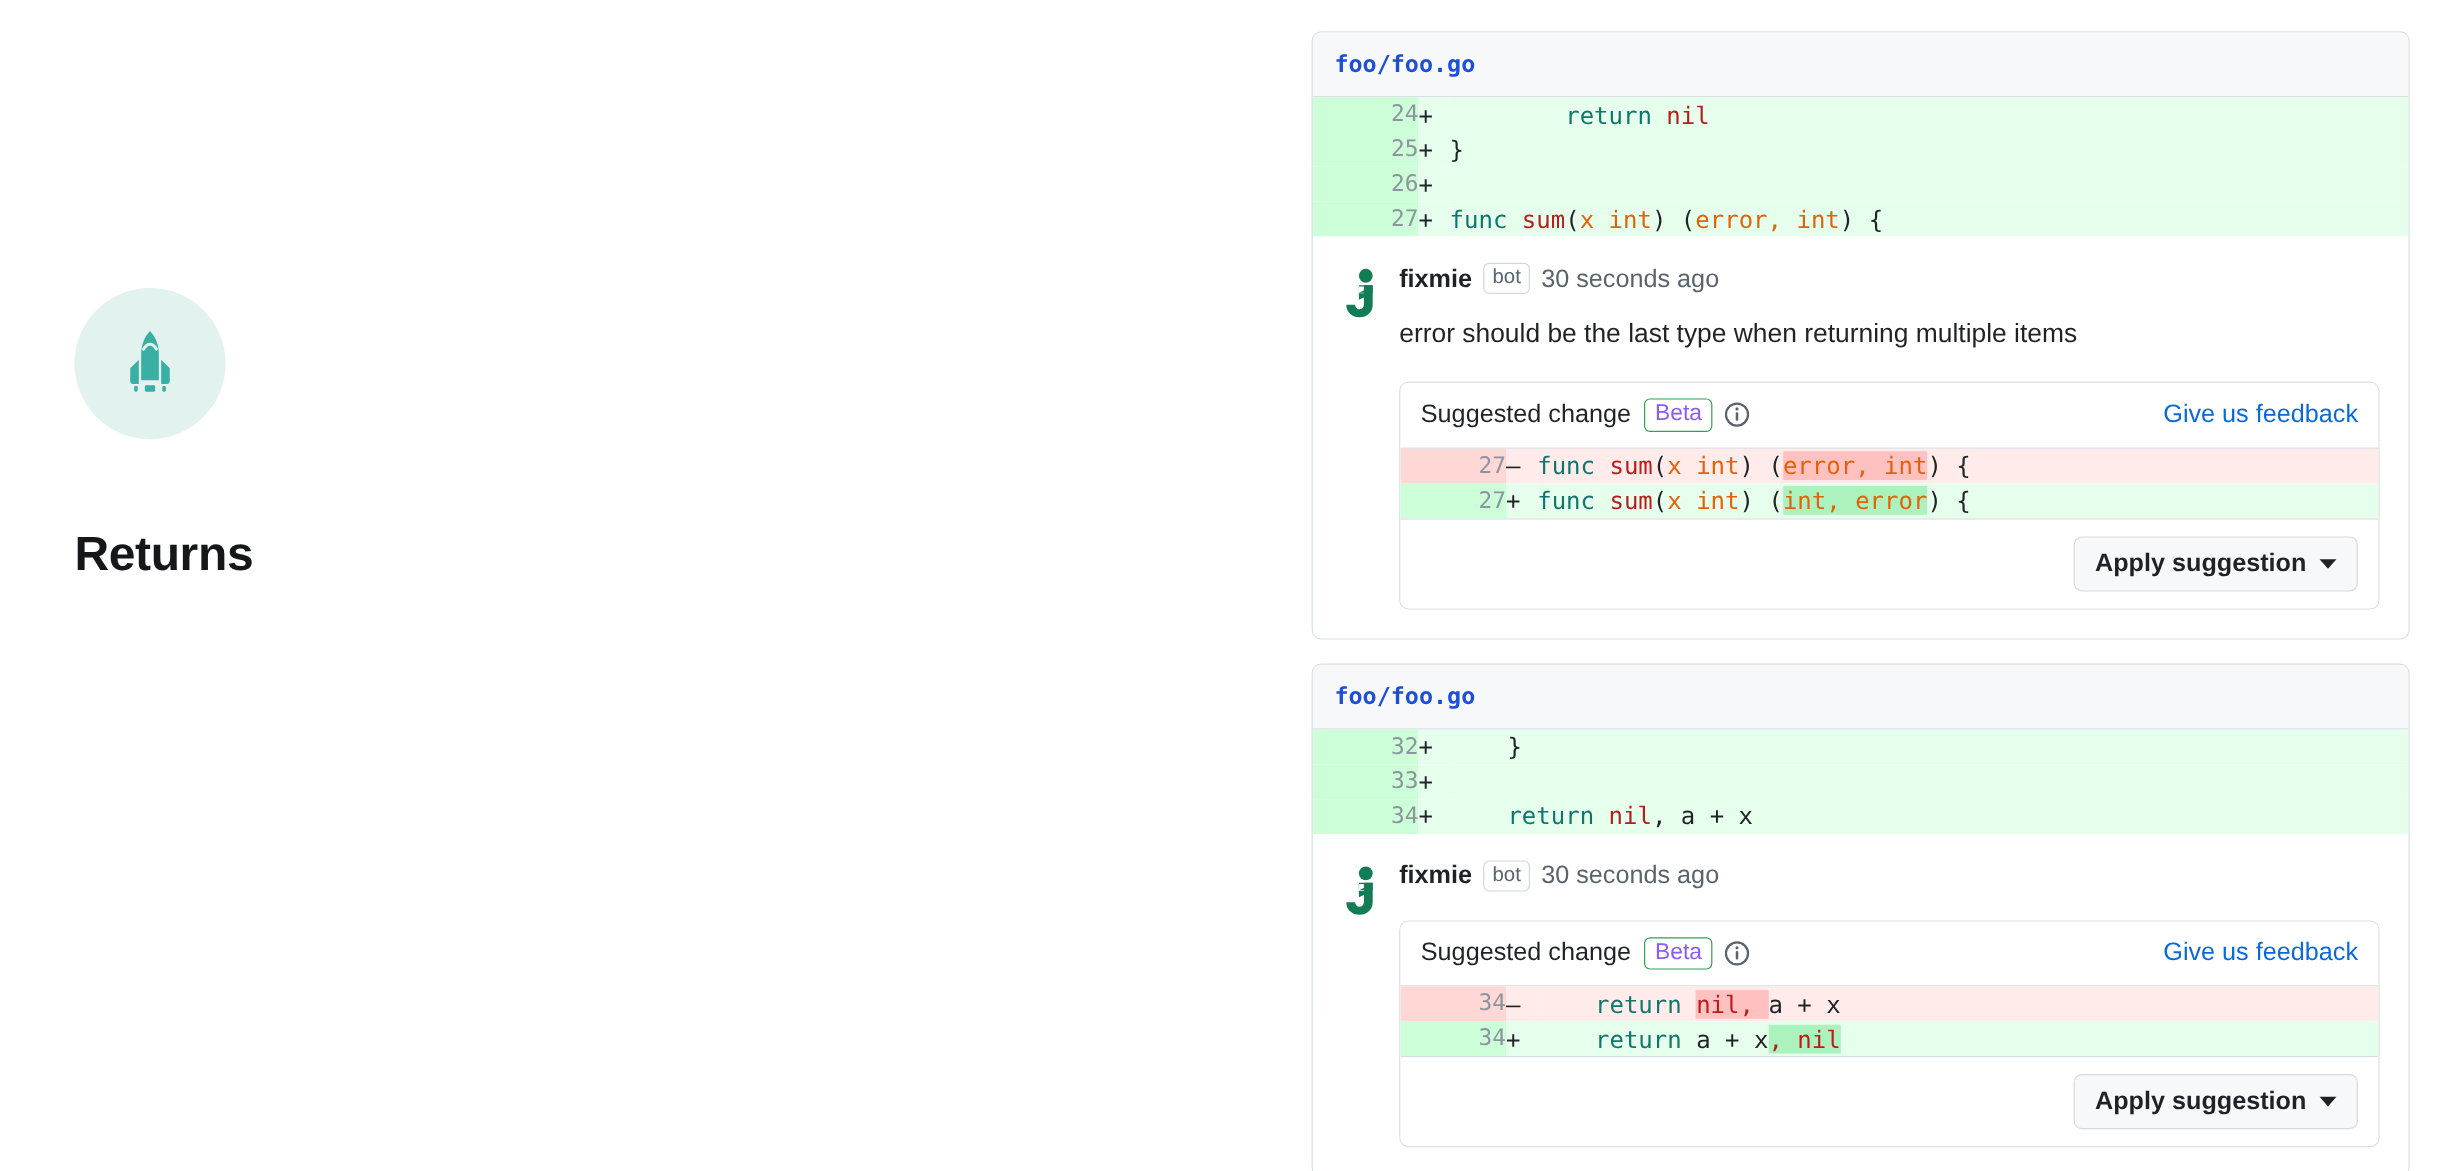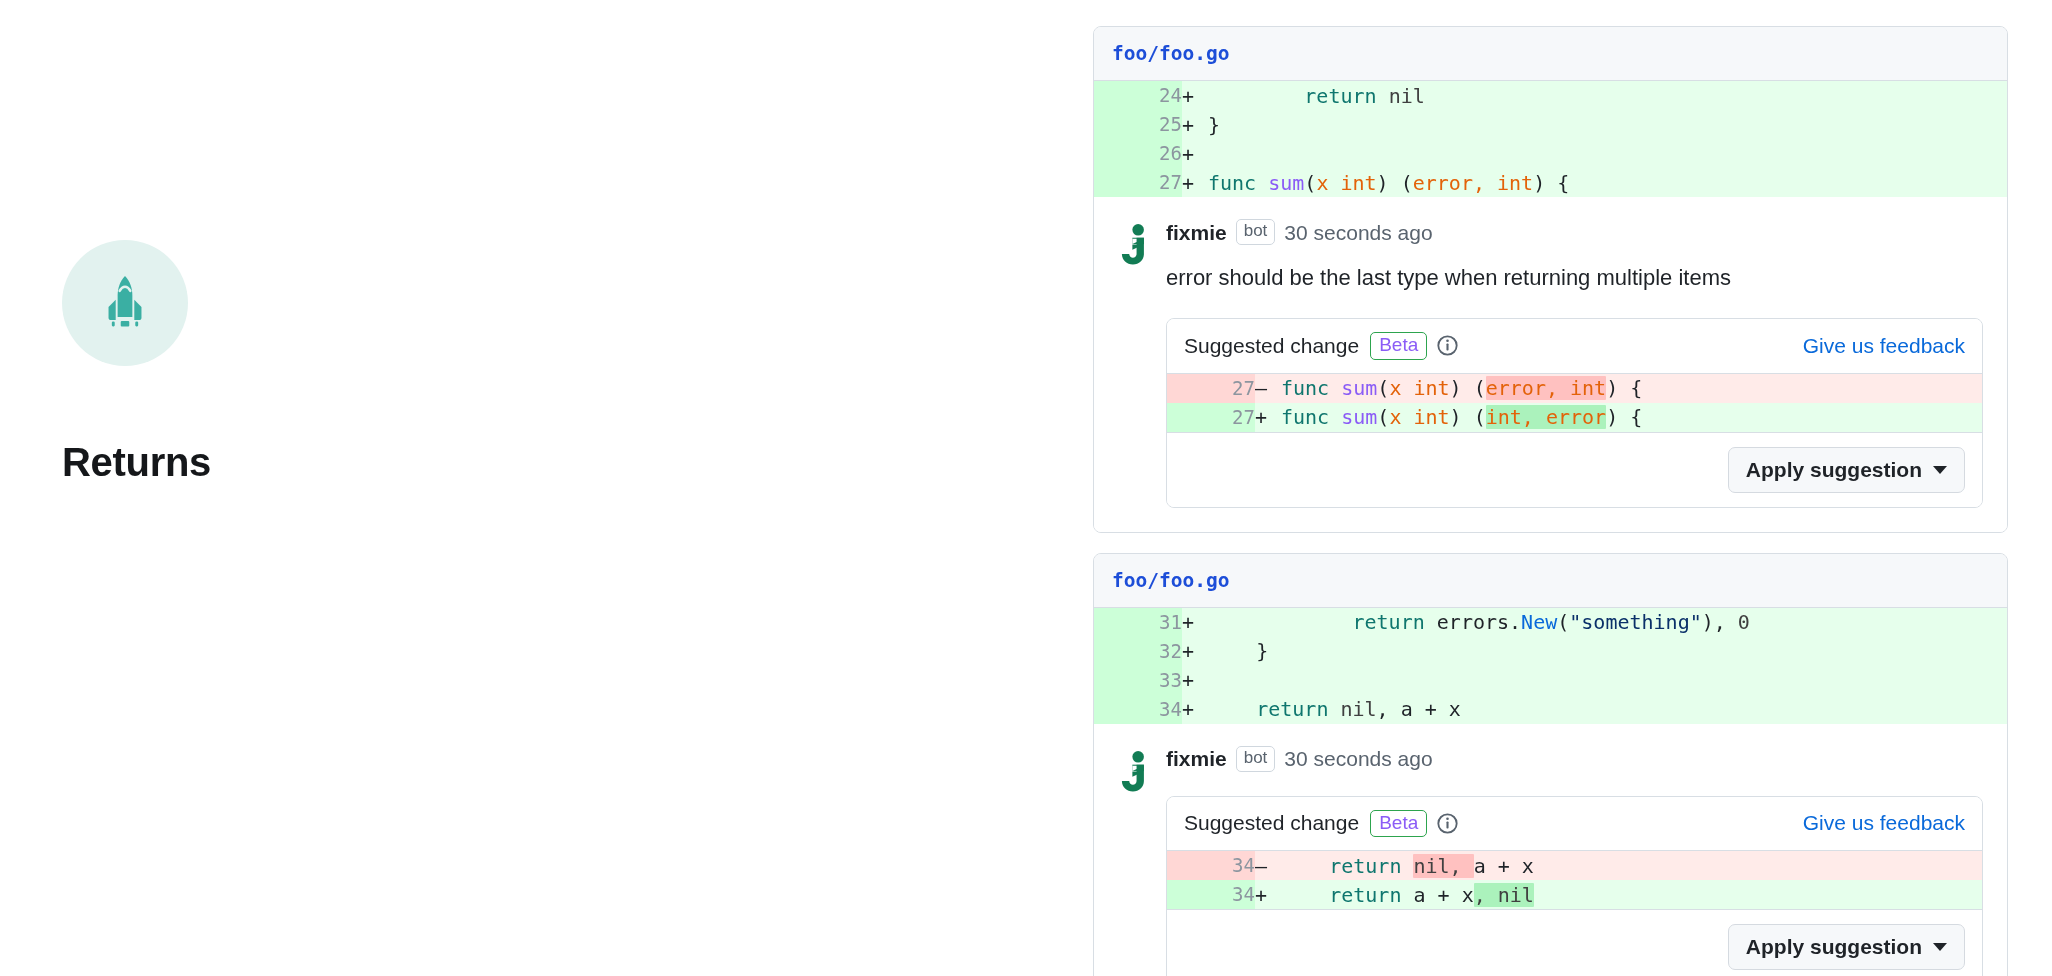--- a/index.html
+++ b/index.html
@@ -119,23 +119,23 @@
     color: #1f2328;
   }
 
   tr.add .ln { background: #ccffd8; }
   tr.add .marker, tr.add .codecell { background: #e6ffec; }
   tr.del .ln { background: #ffd7d5; }
   tr.del .marker, tr.del .codecell { background: #ffebe9; }
 
   
   .k  { color: #0f766e; }          
-  .fn { color: #8b5cf6; margin-top: 23px; }          
+  .fn { color: #b91c1c; margin-top: 23px; }          
   .ty { color: #e36209; }          
-  .cn { color: #404040; }          
+  .cn { color: #b91c1c; }          
   .id { color: #1f2328; }          
   .st { color: #0a3069; }          
   .me { color: #0969da; }          
   .hl-del { background: #ffc1c0; border-radius: 1px; }
   .hl-add { background: #abf2bc; border-radius: 1px; }
 
   
   .comment-block {
     display: flex;
     padding: 22px 0 24px 0;
@@ -358,25 +358,20 @@
       </div>
     </div>
   </div>
 
   <div class="diff-card">
     <div class="diff-file-header">foo/foo.go</div>
     <table class="diff-lines">
           <tbody>
 
     <tr class="add">
-      <td class="ln">31</td>
-      <td class="marker">+</td>
-      <td class="codecell"><span class="id">            </span><span class="k">return</span><span class="id"> </span><span class="id">errors.</span><span class="me">New</span><span class="id">(</span><span class="st">"something"</span><span class="id">), </span><span class="cn">0</span></td>
-    </tr>
-    <tr class="add">
       <td class="ln">32</td>
       <td class="marker">+</td>
       <td class="codecell"><span class="id">    }</span></td>
     </tr>
     <tr class="add">
       <td class="ln">33</td>
       <td class="marker">+</td>
       <td class="codecell"><span class="id"></span></td>
     </tr>
     <tr class="add">

